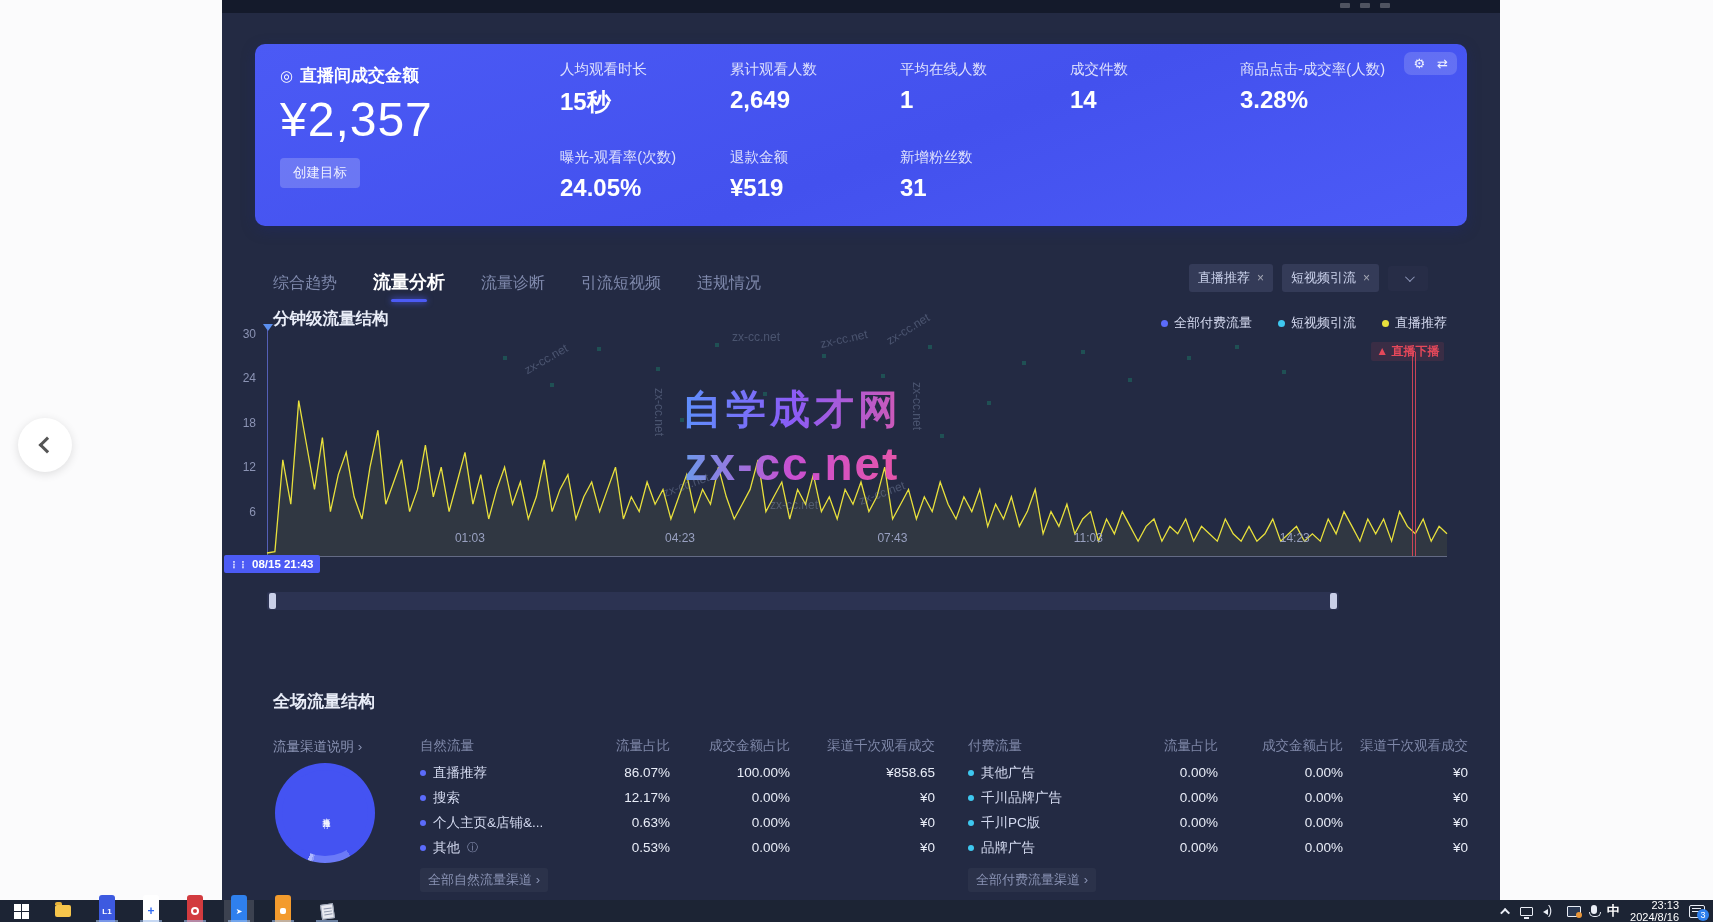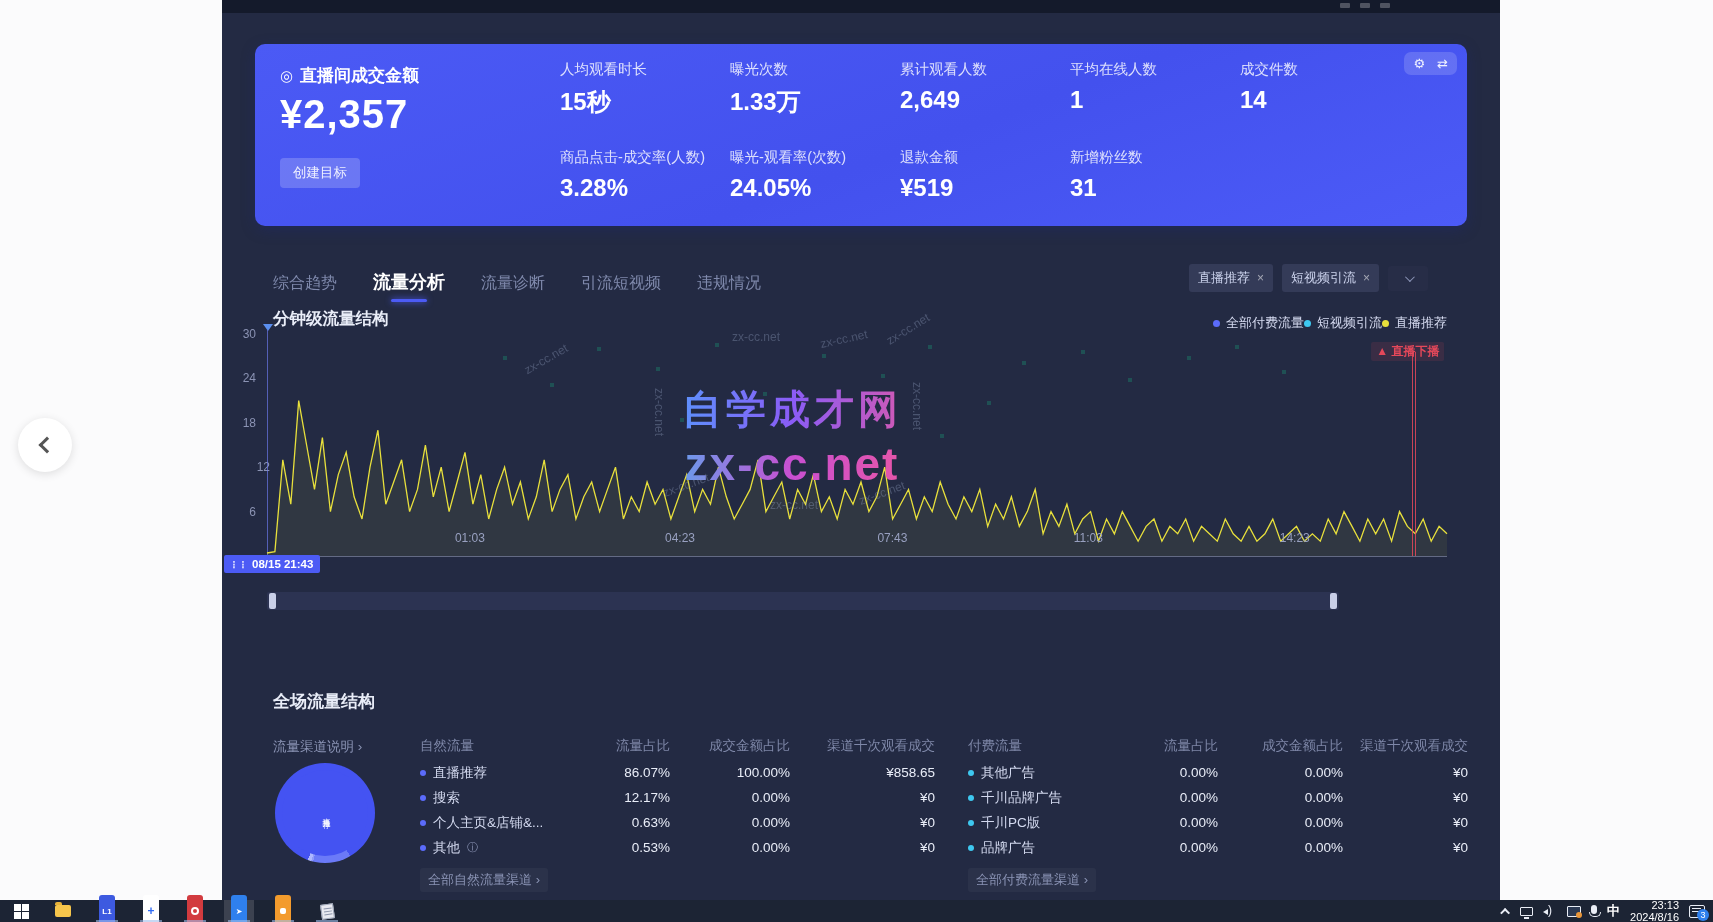--- a/index.html
+++ b/index.html
@@ -15,21 +15,21 @@
   
   .dash { position:absolute; left:222px; top:0; width:1278px; height:900px; background:#232a43; overflow:hidden; }
   .topstrip { position:absolute; left:0; top:0; width:100%; height:13px; background:#141a2b; }
   .topstrip .wc { position:absolute; top:3px; width:10px; height:5px; background:rgba(255,255,255,.25); border-radius:1px; }
 
   
   .banner { position:absolute; left:33px; top:44px; width:1212px; height:182px; border-radius:10px;
     background:linear-gradient(160deg,#4b5af5 0%,#4351ee 55%,#4c5bf7 100%); box-shadow:0 4px 14px rgba(30,40,120,.35); }
   .banner-title { position:absolute; left:25px; top:20px; color:#fff; font-size:17px; font-weight:700; display:flex; align-items:center; gap:7px; }
   .banner-title .tgt { font-size:15px; font-weight:400; }
-  .banner-value { position:absolute; left:25px; top:48px; color:#fff; font-size:40px; font-weight:700; letter-spacing:1px;text-align:center; }
+  .banner-value { position:absolute; left:25px; top:48px; color:#fff; font-size:48px; font-weight:400; letter-spacing:1px;text-align:center; }
   .goal-btn { position:absolute; left:25px; top:114px; background:rgba(255,255,255,.2); color:#eef0ff;
     font-size:13.5px; padding:6px 13px; border-radius:4px; cursor:pointer; }
   .metrics { position:absolute; left:305px; top:16px; display:grid; grid-template-columns:repeat(5,170px); row-gap:30px; }
   .metric .m-label { color:rgba(255,255,255,.82); font-size:14.5px; margin-bottom:7px; white-space:nowrap; }
   .metric .m-value { color:#fff; font-size:24px; font-weight:800; }
   .banner-pill { position:absolute; right:10px; top:8px; background:rgba(255,255,255,.16); border-radius:7px;
     padding:4px 9px; display:flex; gap:12px; color:#f0f2ff; font-size:13px; }
   .banner-pill span { cursor:pointer; }
 
   
@@ -41,21 +41,21 @@
 
   .chips { position:absolute; right:72px; top:264px; display:flex; gap:9px; align-items:center; }
   .chip { background:#343b58; color:#cdd4ee; font-size:13px; padding:5px 9px; border-radius:3px; display:flex; align-items:center; gap:7px; cursor:pointer; }
   .chip .x { color:rgba(255,255,255,.55); font-size:12px; cursor:pointer; }
   .chip-dd { background:#272d47; width:40px; height:25px; border-radius:3px; display:flex; align-items:center; justify-content:center; cursor:pointer; }
   .cdd { width:7px; height:7px; border-right:1.5px solid #8c95b8; border-bottom:1.5px solid #8c95b8; transform:rotate(45deg) translateY(-2px); }
 
   
   .sec-title { position:absolute; color:#e9edf8; font-weight:700; }
   .minute-title { left:51px; top:308px; font-size:16.5px; }
-  .legend { position:absolute; right:53px; top:314px; display:flex; }
+  .legend { position:absolute; right:53px; top:314px; display:flex; gap:26px; }
   .legend-item { display:flex; align-items:center; gap:6px; color:#d7dcf2; font-size:13px; cursor:pointer; }
   .legend-dot { width:7px; height:7px; border-radius:50%; }
 
   .chart-wrap { position:absolute; left:45px; top:334px; width:1180px; height:222px; }
   .chart-wrap svg { position:absolute; left:0; top:0; width:100%; height:100%; overflow:visible; }
   .y-axis { position:absolute; left:45px; top:330px; width:1px; height:226px; background:rgba(110,125,245,.65); }
   .y-pointer { position:absolute; left:41px; top:324px; width:0; height:0; border:5px solid transparent; border-top:7px solid #5b8ff0; }
   .baseline { position:absolute; left:45px; top:556px; width:1180px; height:1px; background:rgba(195,202,230,.4); }
   .y-tick { position:absolute; width:32px; text-align:right; color:#8b93b4; font-size:12px; }
   .x-tick { position:absolute; top:531px; color:#98a0c0; font-size:12px; transform:translateX(-50%); }
@@ -155,24 +155,20 @@
         <span>直播间成交金额</span>
       </div>
       <div class="banner-value">¥2,357</div>
       <div class="goal-btn">创建目标</div>
       <div class="metrics" id="metrics">
           <div class="metric">
             <div class="m-label">人均观看时长</div>
             <div class="m-value">15秒</div>
           </div>
           <div class="metric">
-            <div class="m-label">曝光次数</div>
-            <div class="m-value">1.33万</div>
-          </div>
-          <div class="metric">
             <div class="m-label">累计观看人数</div>
             <div class="m-value">2,649</div>
           </div>
           <div class="metric">
             <div class="m-label">平均在线人数</div>
             <div class="m-value">1</div>
           </div>
           <div class="metric">
             <div class="m-label">成交件数</div>
             <div class="m-value">14</div>
@@ -234,21 +230,21 @@
         <div class="legend-item">
           <span class="legend-dot" style="background: rgb(232, 224, 60);"></span>
           <span>直播推荐</span>
         </div>
       </div>
 
     <div id="y-ticks">
         <div class="y-tick" style="left: 2px; top: 327px;">30</div>
         <div class="y-tick" style="left: 2px; top: 371.4px;">24</div>
         <div class="y-tick" style="left: 2px; top: 415.8px;">18</div>
-        <div class="y-tick" style="left: 16px; top: 460.2px;">12</div>
+        <div class="y-tick" style="left: 2px; top: 460.2px;">12</div>
         <div class="y-tick" style="left: 2px; top: 504.6px;">6</div>
       </div>
     <div class="y-pointer"></div>
     <div class="y-axis"></div>
 
     <div class="chart-wrap" id="chart">
       <svg viewBox="0 0 1180 222" preserveAspectRatio="none">
         <polygon id="area-fill" fill="#e8e03c" opacity="0.07" points="0,222 0.0,219.0 7.9,217.6 15.8,125.8 23.8,170.2 31.7,66.6 39.6,111.0 47.5,155.4 55.4,103.6 63.4,177.6 71.3,140.6 79.2,118.4 87.1,162.8 95.0,185.0 103.0,133.2 110.9,96.2 118.8,170.2 126.7,148.0 134.6,125.8 142.6,177.6 150.5,155.4 158.4,111.0 166.3,162.8 174.2,133.2 182.1,177.6 190.1,148.0 198.0,118.4 205.9,170.2 213.8,140.6 221.7,185.0 229.7,155.4 237.6,133.2 245.5,170.2 253.4,148.0 261.3,185.0 269.3,162.8 277.2,125.8 285.1,177.6 293.0,155.4 300.9,140.6 308.9,185.0 316.8,162.8 324.7,148.0 332.6,177.6 340.5,155.4 348.5,133.2 356.4,185.0 364.3,162.8 372.2,177.6 380.1,148.0 388.1,170.2 396.0,155.4 403.9,185.0 411.8,162.8 419.7,140.6 427.7,177.6 435.6,155.4 443.5,170.2 451.4,133.2 459.3,162.8 467.2,185.0 475.2,170.2 483.1,155.4 491.0,125.8 498.9,177.6 506.8,162.8 514.8,148.0 522.7,185.0 530.6,155.4 538.5,170.2 546.4,140.6 554.4,177.6 562.3,162.8 570.2,185.0 578.1,155.4 586.0,170.2 594.0,148.0 601.9,177.6 609.8,162.8 617.7,133.2 625.6,185.0 633.6,170.2 641.5,155.4 649.4,185.0 657.3,162.8 665.2,177.6 673.2,148.0 681.1,170.2 689.0,185.0 696.9,162.8 704.8,177.6 712.8,155.4 720.7,192.4 728.6,170.2 736.5,185.0 744.4,162.8 752.3,192.4 760.3,177.6 768.2,155.4 776.1,199.8 784.0,177.6 791.9,192.4 799.9,170.2 807.8,199.8 815.7,185.0 823.6,177.6 831.5,207.2 839.5,185.0 847.4,199.8 855.3,177.6 863.2,192.4 871.1,207.2 879.1,192.4 887.0,185.0 894.9,207.2 902.8,192.4 910.7,199.8 918.7,185.0 926.6,207.2 934.5,192.4 942.4,199.8 950.3,207.2 958.3,185.0 966.2,199.8 974.1,207.2 982.0,192.4 989.9,207.2 997.9,199.8 1005.8,185.0 1013.7,207.2 1021.6,199.8 1029.5,192.4 1037.4,207.2 1045.4,199.8 1053.3,207.2 1061.2,185.0 1069.1,199.8 1077.0,177.6 1085.0,192.4 1092.9,207.2 1100.8,185.0 1108.7,199.8 1116.6,185.0 1124.6,207.2 1132.5,177.6 1140.4,192.4 1148.3,199.8 1156.2,185.0 1164.2,207.2 1172.1,192.4 1180.0,199.8 1180,222"></polygon>
         <polyline id="series-line" fill="none" stroke="#e8e03c" stroke-width="1.3" points="0.0,219.0 7.9,217.6 15.8,125.8 23.8,170.2 31.7,66.6 39.6,111.0 47.5,155.4 55.4,103.6 63.4,177.6 71.3,140.6 79.2,118.4 87.1,162.8 95.0,185.0 103.0,133.2 110.9,96.2 118.8,170.2 126.7,148.0 134.6,125.8 142.6,177.6 150.5,155.4 158.4,111.0 166.3,162.8 174.2,133.2 182.1,177.6 190.1,148.0 198.0,118.4 205.9,170.2 213.8,140.6 221.7,185.0 229.7,155.4 237.6,133.2 245.5,170.2 253.4,148.0 261.3,185.0 269.3,162.8 277.2,125.8 285.1,177.6 293.0,155.4 300.9,140.6 308.9,185.0 316.8,162.8 324.7,148.0 332.6,177.6 340.5,155.4 348.5,133.2 356.4,185.0 364.3,162.8 372.2,177.6 380.1,148.0 388.1,170.2 396.0,155.4 403.9,185.0 411.8,162.8 419.7,140.6 427.7,177.6 435.6,155.4 443.5,170.2 451.4,133.2 459.3,162.8 467.2,185.0 475.2,170.2 483.1,155.4 491.0,125.8 498.9,177.6 506.8,162.8 514.8,148.0 522.7,185.0 530.6,155.4 538.5,170.2 546.4,140.6 554.4,177.6 562.3,162.8 570.2,185.0 578.1,155.4 586.0,170.2 594.0,148.0 601.9,177.6 609.8,162.8 617.7,133.2 625.6,185.0 633.6,170.2 641.5,155.4 649.4,185.0 657.3,162.8 665.2,177.6 673.2,148.0 681.1,170.2 689.0,185.0 696.9,162.8 704.8,177.6 712.8,155.4 720.7,192.4 728.6,170.2 736.5,185.0 744.4,162.8 752.3,192.4 760.3,177.6 768.2,155.4 776.1,199.8 784.0,177.6 791.9,192.4 799.9,170.2 807.8,199.8 815.7,185.0 823.6,177.6 831.5,207.2 839.5,185.0 847.4,199.8 855.3,177.6 863.2,192.4 871.1,207.2 879.1,192.4 887.0,185.0 894.9,207.2 902.8,192.4 910.7,199.8 918.7,185.0 926.6,207.2 934.5,192.4 942.4,199.8 950.3,207.2 958.3,185.0 966.2,199.8 974.1,207.2 982.0,192.4 989.9,207.2 997.9,199.8 1005.8,185.0 1013.7,207.2 1021.6,199.8 1029.5,192.4 1037.4,207.2 1045.4,199.8 1053.3,207.2 1061.2,185.0 1069.1,199.8 1077.0,177.6 1085.0,192.4 1092.9,207.2 1100.8,185.0 1108.7,199.8 1116.6,185.0 1124.6,207.2 1132.5,177.6 1140.4,192.4 1148.3,199.8 1156.2,185.0 1164.2,207.2 1172.1,192.4 1180.0,199.8"></polyline>
       </svg>

